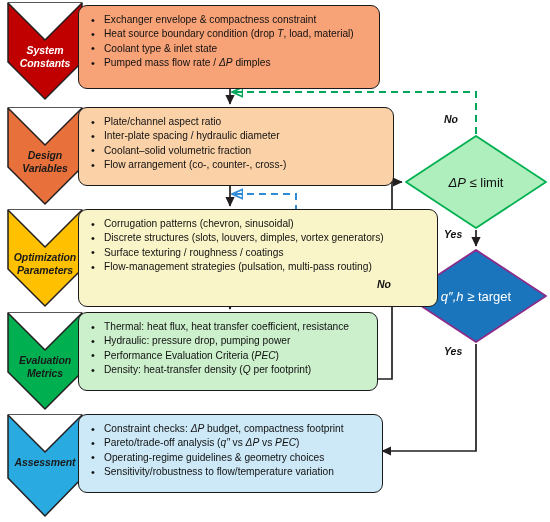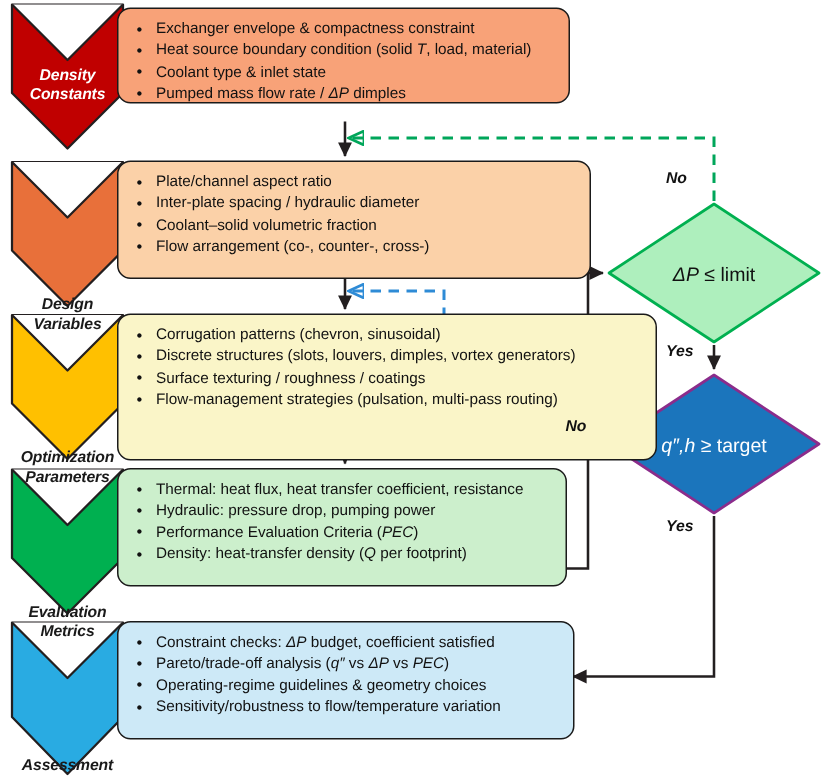--- a/index.html
+++ b/index.html
@@ -22,21 +22,21 @@
     position:absolute;
     width:88px;
     text-align:center;
     font-style:italic;
     font-weight:bold;
     font-size:10.5px;
     line-height:12.5px;
     letter-spacing:-0.1px;
     pointer-events:none;
   }
-  .chev-label.dark{color:#1a1a1a;margin-top:48px;}
+  .chev-label.dark{color:#1a1a1a;}
   .chev-label.light{color:#ffffff;}
 
   
   .content-box{
     position:absolute;
     box-sizing:border-box;
     border:1.6px solid #1a1a1a;
     border-radius:9px;
     padding:7px 10px 6px 10px;
   }
@@ -156,44 +156,44 @@
 
     <g>
       <path d="M 476 134 L 476 92 L 233 92" fill="none" stroke="#00A65A" stroke-width="2" stroke-dasharray="7 5" stroke-linejoin="miter" marker-end="url(#arrowGreen)"></path>
     </g>
     <g>
       <path d="M 404 296 L 296 296 L 296 194 L 233 194" fill="none" stroke="#2E8BD6" stroke-width="2" stroke-dasharray="7 5" stroke-linejoin="miter" marker-end="url(#arrowBlue)"></path>
     </g>
   </svg>
 
   <div class="chev-label light" style="left:1px;top:44px;">
-    <div>Density</div>
+    <div>System</div>
     <div>Constants</div>
   </div>
   <div class="chev-label dark" style="left:1px;top:149px;">
     <div>Design</div>
     <div>Variables</div>
   </div>
   <div class="chev-label dark" style="left:1px;top:251px;">
     <div>Optimization</div>
     <div>Parameters</div>
   </div>
   <div class="chev-label dark" style="left:1px;top:354px;">
     <div>Evaluation</div>
     <div>Metrics</div>
   </div>
   <div class="chev-label dark" style="left:1px;top:456px;">
     <div>Assessment</div>
     <div></div>
   </div>
 
-  <div class="content-box" id="box-0" style="left:78px;top:5px;width:302px;height:64px;background:#F8A278;">
+  <div class="content-box" id="box-0" style="left:78px;top:5px;width:302px;height:84px;background:#F8A278;">
     <ul class="bullets" id="bul-0">
         <li><span>Exchanger envelope &amp; compactness constraint</span></li>
-        <li><span>Heat source boundary condition (solid </span><span class="it">T</span><span>, load, material)</span></li>
+        <li><span>Heat source boundary condition (drop </span><span class="it">T</span><span>, load, material)</span></li>
         <li><span>Coolant type &amp; inlet state</span></li>
         <li><span>Pumped mass flow rate / </span><span class="it">ΔP</span><span> dimples</span></li>
       </ul>
   </div>
 
   <div class="content-box" id="box-1" style="left:78px;top:107px;width:316px;height:79px;background:#FBD1A8;">
     <ul class="bullets" id="bul-1">
         <li><span>Plate/channel aspect ratio</span></li>
         <li><span>Inter-plate spacing / hydraulic diameter</span></li>
         <li><span>Coolant–solid volumetric fraction</span></li>
@@ -214,21 +214,21 @@
     <ul class="bullets" id="bul-3">
         <li><span>Thermal: heat flux, heat transfer coefficient, resistance</span></li>
         <li><span>Hydraulic: pressure drop, pumping power</span></li>
         <li><span>Performance Evaluation Criteria (</span><span class="it">PEC</span><span>)</span></li>
         <li><span>Density: heat-transfer density (</span><span class="it">Q</span><span> per footprint)</span></li>
       </ul>
   </div>
 
   <div class="content-box" id="box-4" style="left:78px;top:414px;width:305px;height:79px;background:#CDE9F7;">
     <ul class="bullets" id="bul-4">
-        <li><span>Constraint checks: </span><span class="it">ΔP</span><span> budget, coefficient satisfied</span></li>
+        <li><span>Constraint checks: </span><span class="it">ΔP</span><span> budget, compactness footprint</span></li>
         <li><span>Pareto/trade-off analysis (</span><span class="it">q″</span><span> vs </span><span class="it">ΔP</span><span> vs </span><span class="it">PEC</span><span>)</span></li>
         <li><span>Operating-regime guidelines &amp; geometry choices</span></li>
         <li><span>Sensitivity/robustness to flow/temperature variation</span></li>
       </ul>
   </div>
 
   <div class="diamond-text on-green" id="dia-0" style="left:406px;top:175px;"><span class="it">ΔP</span><span> ≤ limit</span></div>
   <div class="diamond-text on-blue" id="dia-1" style="left:406px;top:289px;"><span class="it">q″,h</span><span> ≥ target</span></div>
 
   <div class="edge-label" style="left:444px;top:113px;">No</div>

